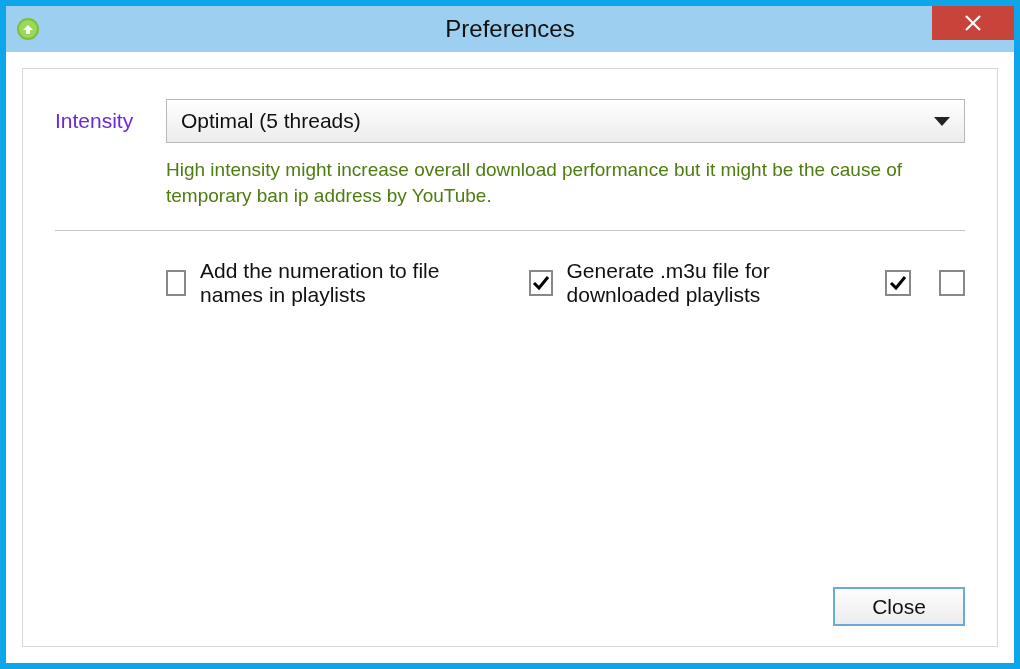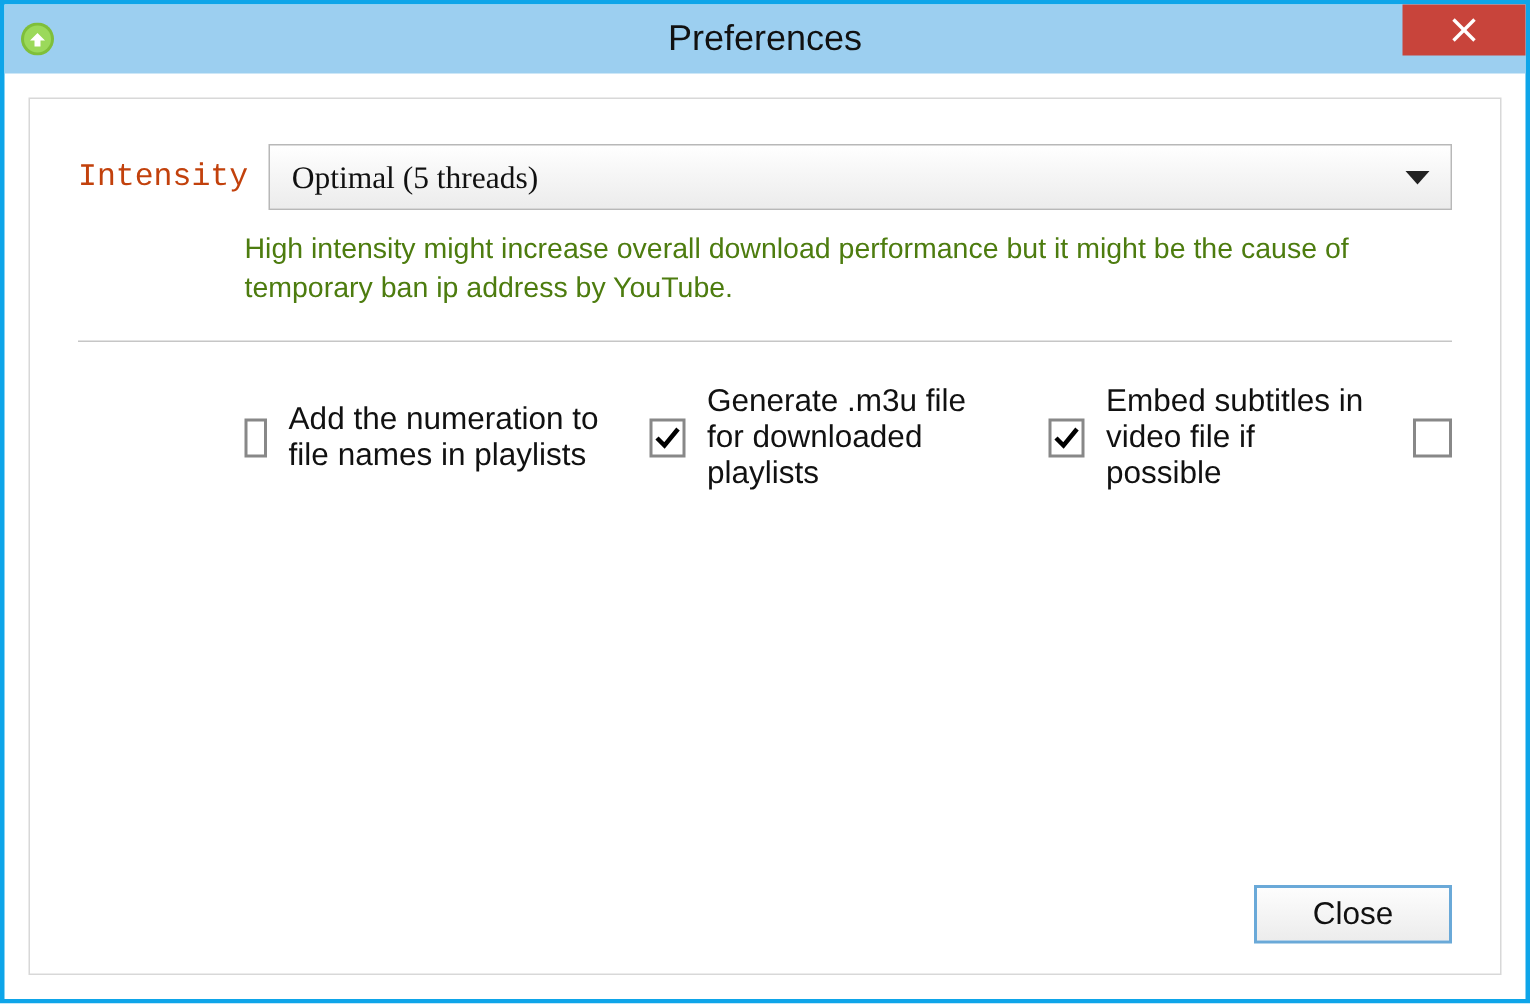--- a/index.html
+++ b/index.html
@@ -7,21 +7,21 @@
   body {
     font-family: "Segoe UI", Tahoma, Arial, sans-serif;
     background: #fff;
     width: 1020px;
     height: 669px;
     overflow: hidden;
   }
   .window {
     width: 1020px;
     height: 669px;
-    border: 3px solid #0ea5e9;
+    border: 6px solid #0ea5e9;
     background: #fff;
     display: flex;
     flex-direction: column;
   }
   .titlebar {
     height: 46px;
     background: #9ccff0;
     display: flex;
     align-items: center;
     position: relative;
@@ -67,39 +67,37 @@
     flex-direction: column;
     position: relative;
   }
   .row-intensity {
     display: flex;
     align-items: center;
     gap: 14px;
   }
   .intensity-label {
     font-size: 21px;
-    color: #c2410c;
+    color: #6d28d9;
     min-width: 97px;
-    font-family: Liberation Mono, monospace;
   }
   .select {
     flex: 1;
     height: 44px;
     border: 1px solid #b8b8b8;
     background: linear-gradient(to bottom, #ffffff 0%, #f6f6f6 45%, #ececec 100%);
     display: flex;
     align-items: center;
     padding: 0 14px;
     cursor: pointer;
     position: relative;
   }
   .select-text {
     font-size: 21px;
     color: #111;
-    font-family: Liberation Serif, serif;
   }
   .select-caret {
     margin-left: auto;
     width: 0;
     height: 0;
     border-left: 8px solid transparent;
     border-right: 8px solid transparent;
     border-top: 9px solid #222;
   }
   .help-text {
@@ -206,21 +204,20 @@
             </svg>
           </div>
         <div class="check-label">Generate .m3u file for downloaded playlists</div>
       </div>
       <div class="check-row">
         <div class="checkbox">
             <svg width="20" height="20" viewBox="0 0 20 20">
               <path d="M3 10 L8 15 L17 4" fill="none" stroke="#000" stroke-width="3"></path>
             </svg>
           </div>
-        <div class="check-label">Embed subtitles in video file if possible</div>
       </div>
       <div class="check-row">
         <div class="checkbox"></div>
       </div>
     </div>
 
     <div class="footer">
       <div class="btn">
         <span>Close</span>
       </div>

